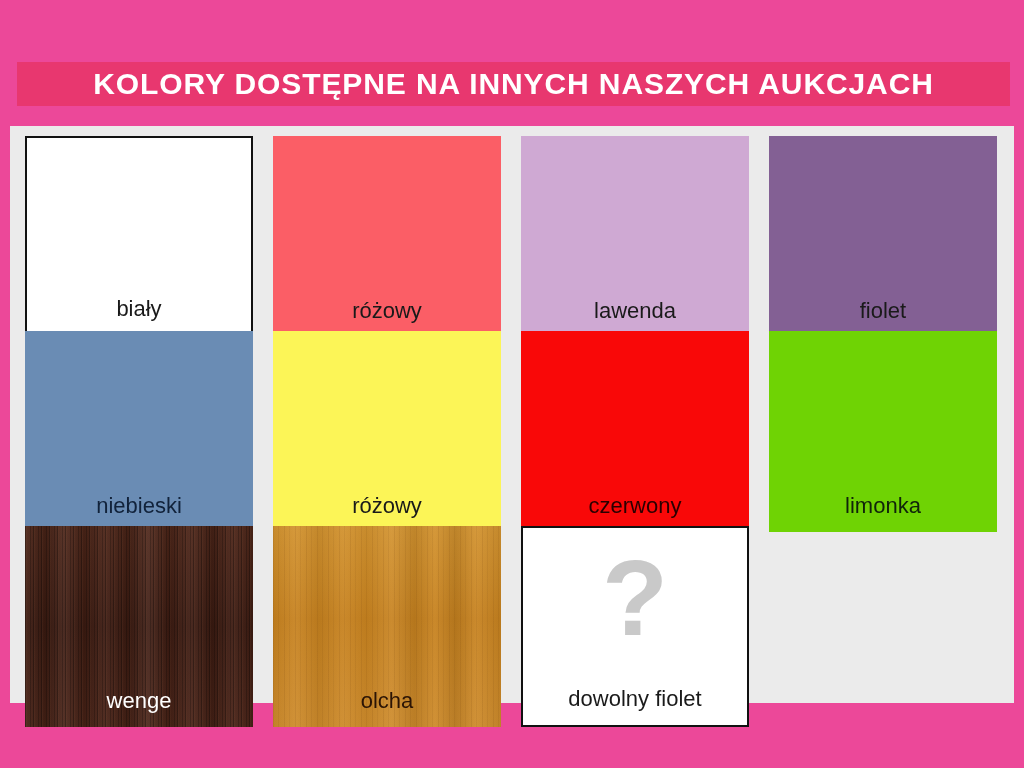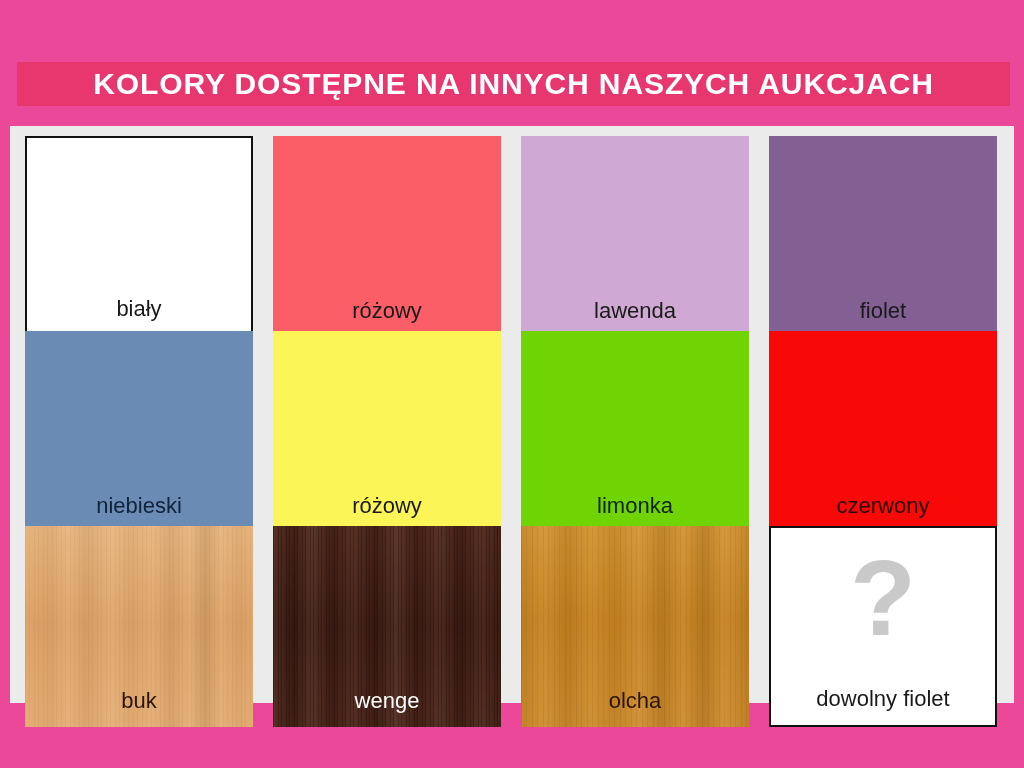--- a/index.html
+++ b/index.html
@@ -254,35 +254,29 @@
         <div class="swatch-fill" style="background:#6A8CB4"></div>
         <div class="swatch-label" style="color:#11223A">niebieski</div>
       </div>
 
       <div class="swatch">
         <div class="swatch-fill" style="background:#FCF557"></div>
         <div class="swatch-label">różowy</div>
       </div>
 
       <div class="swatch">
+        <div class="swatch-fill" style="background:#F90808"></div>
+        <div class="swatch-label" style="color:#2A0000">czerwony</div>
+      </div>
+
+      <div class="swatch">
         <div class="swatch-fill" style="background:#6FD304"></div>
         <div class="swatch-label" style="color:#10240A">limonka</div>
       </div>
 
-      <div class="swatch">
-        <div class="swatch-fill" style="background:#F90808"></div>
-        <div class="swatch-label" style="color:#2A0000">czerwony</div>
-      </div>
-
-      <div class="swatch">
-        <div class="wood wood-buk">
-          <div class="grain"></div>
-        </div>
-        <div class="swatch-label" style="color:#2B1405">buk</div>
-      </div>
 
       <div class="swatch">
         <div class="wood wood-wenge">
           <div class="grain"></div>
         </div>
         <div class="swatch-label light">wenge</div>
       </div>
 
       <div class="swatch">
         <div class="wood wood-olcha">

